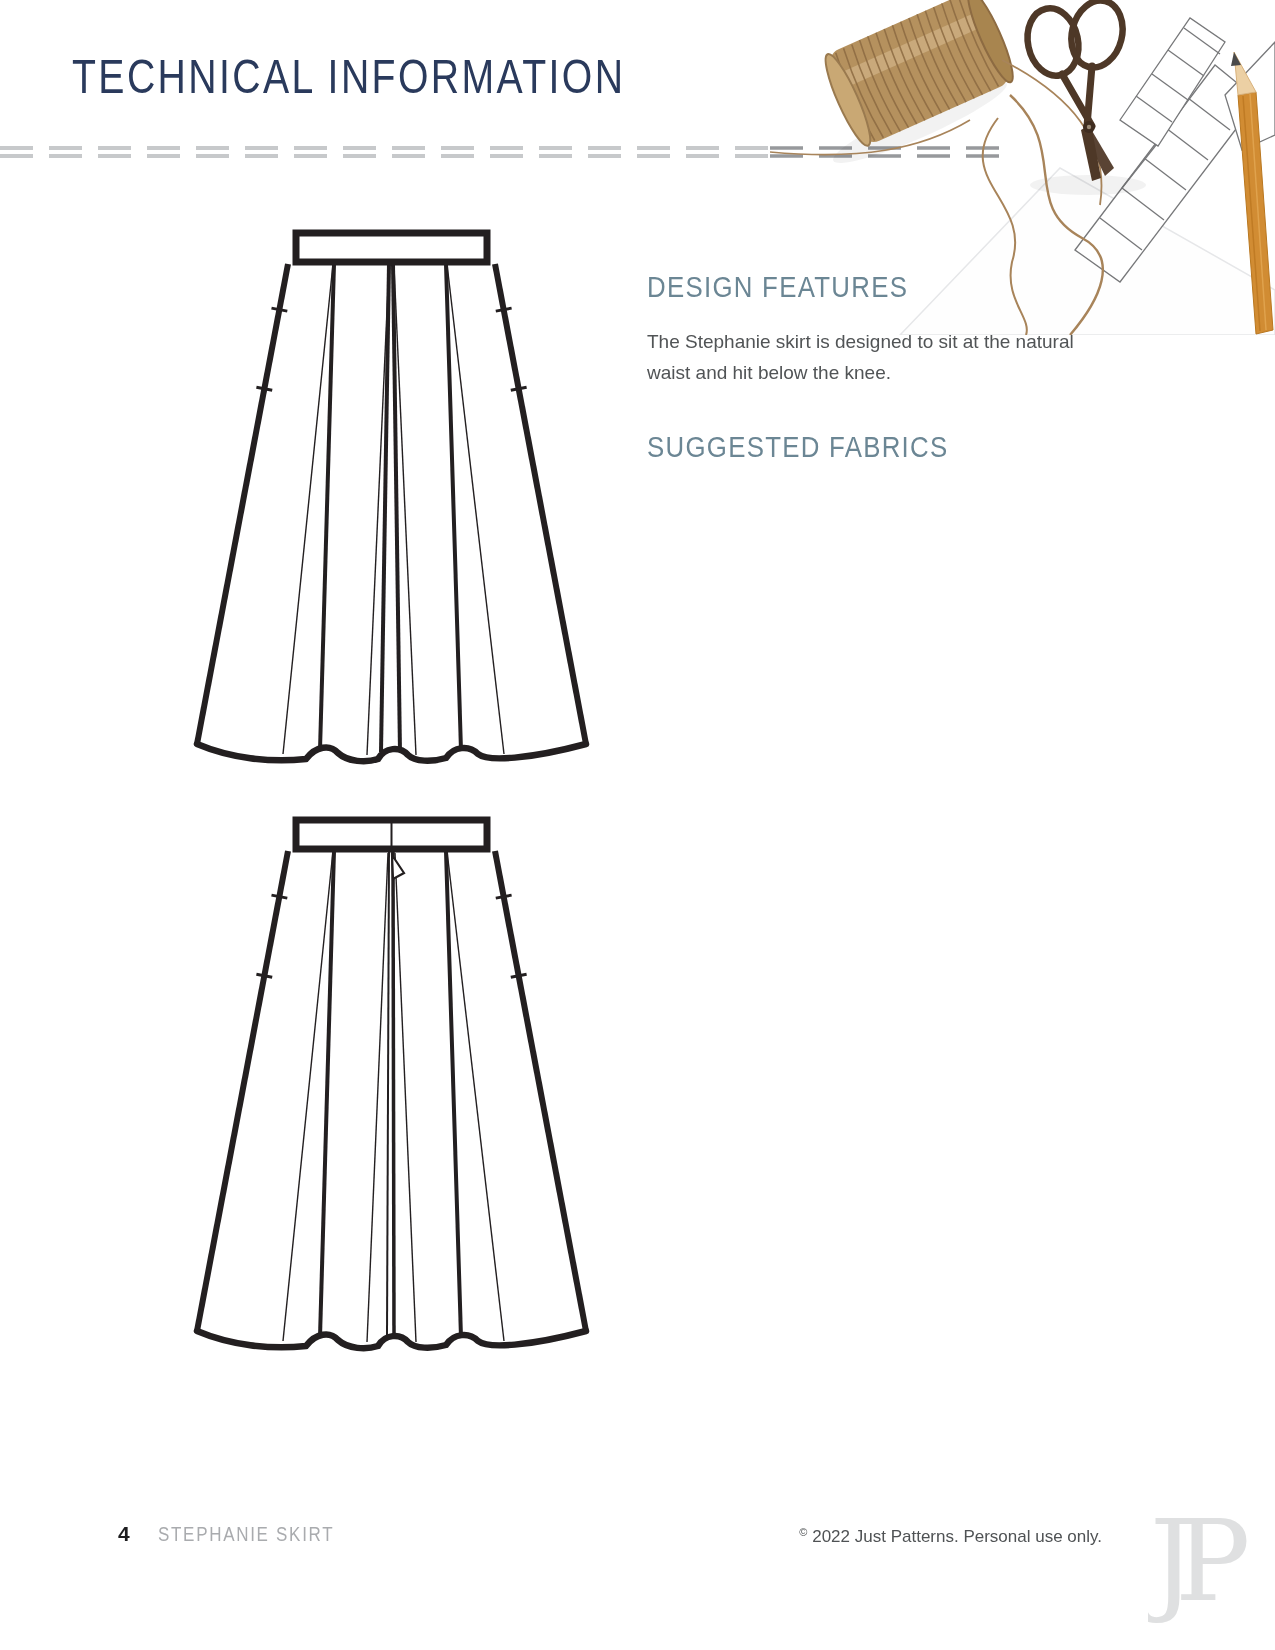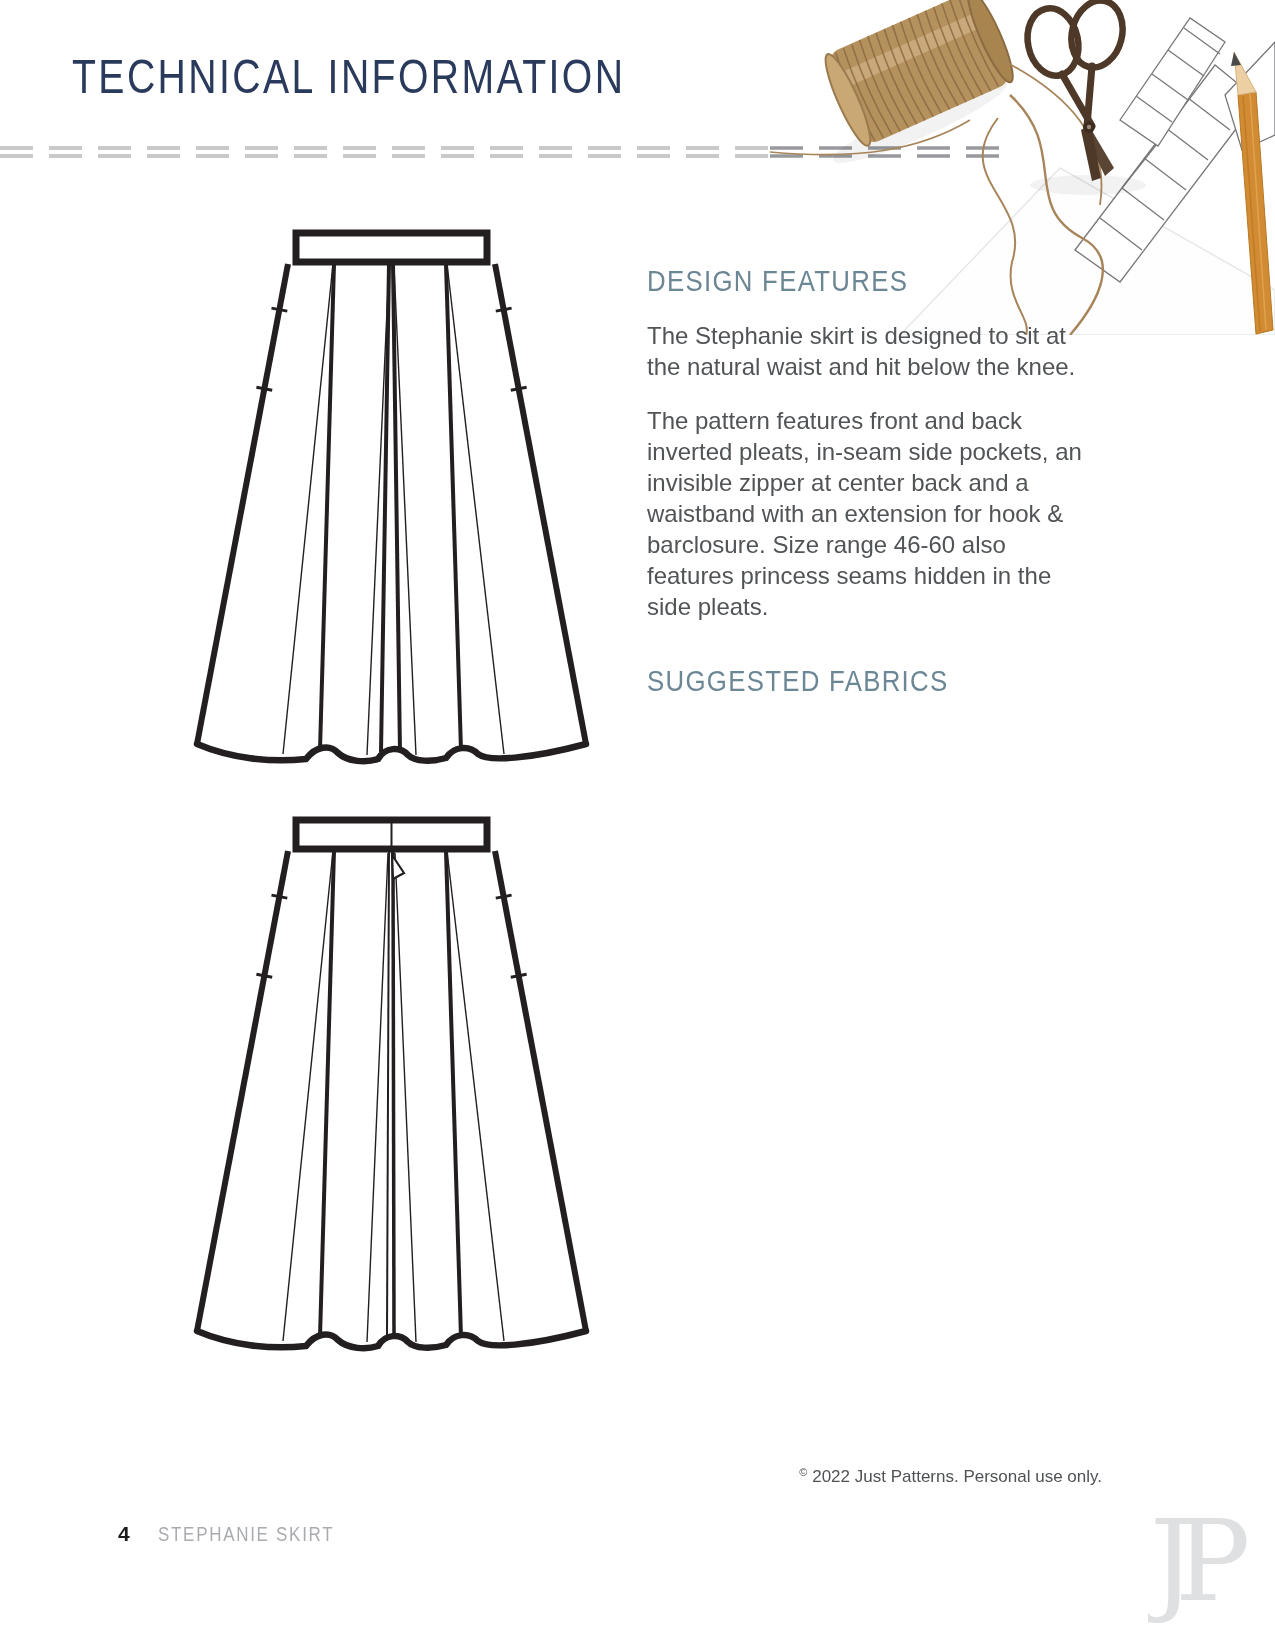--- a/index.html
+++ b/index.html
@@ -14,38 +14,38 @@
     letter-spacing:3px; white-space:nowrap;
     transform:scaleX(.8); transform-origin:left top;
   }
   
   .dash-row{
     left:0; width:772px; height:3.5px;
     background:repeating-linear-gradient(90deg,#c7c9cb 0 33px, transparent 33px 49px);
   }
   .dash-row.r1{top:146px;} .dash-row.r2{top:154px;}
   
-  .right-col{left:647px; top:264px; width:452px;}
+  .right-col{left:647px; top:270px; width:452px;}
   .section-heading{
     font-size:30px; font-weight:400; color:#6b8694; letter-spacing:1.5px;
     margin:0 0 22px 0; white-space:nowrap;
     transform:scaleX(.86); transform-origin:left center;
   }
   .section-heading.second{margin-top:42px;}
   .body-par{
-    font-size:24px; line-height:31px; color:#515456; margin:0 0 23px 0;
+    font-size:19px; line-height:31px; color:#515456; margin:0 0 23px 0;
   }
   
   .page-number{left:118px; top:1522px; font-size:21px; font-weight:700; color:#1d1d1f;}
   .footer-doc-title{
     left:158px; top:1523px; font-size:20px; color:#a9abae; letter-spacing:2px;
     white-space:nowrap; transform:scaleX(.85); transform-origin:left top;
   }
   .copyright-line{
-    left:790px; top:1466px; width:312px; text-align:right;
+    left:790px; top:1526px; width:312px; text-align:right;
     font-size:17px; color:#4f5254; white-space:nowrap;
   }
   .copyright-line sup{font-size:11px; vertical-align:6px;}
   .skirt-svg{overflow:visible;}
 </style>
 </head>
 <body>
 
 <div id="page">
 
@@ -188,21 +188,20 @@
       <path stroke-width="6.5" stroke-linecap="round" d="M27 519 C60 533 100 538 136 534 C146 521 160 519 168 528 C178 537 196 538 208 534 C215 522 230 521 238 530 C245 537 262 537 276 533 C284 521 299 520 308 529 C318 537 360 534 416 519"></path>
       <rect x="126" y="8" width="191" height="29" stroke-width="7" fill="#ffffff"></rect>
       <path d="M221.5 8 L221.5 37" stroke-width="2"></path>
       <path d="M222 43 L234 61 L223 67 Z" stroke-width="2.2" fill="#ffffff"></path>
     </g>
   </svg>
 
   <div class="abs right-col">
     <h2 class="section-heading">DESIGN FEATURES</h2>
     <p class="body-par">The Stephanie skirt is designed to sit at the natural waist and hit below the knee.</p>
-    <p class="body-par">The pattern features front and back inverted pleats, in-seam side pockets, an invisible zipper at center back and a waistband with an extension for hook &amp; barclosure. Size range 46-60 also features princess seams hidden in the side pleats.</p>
     <h2 class="section-heading second">SUGGESTED FABRICS</h2>
   </div>
 
   <div class="abs page-number">4</div>
   <div class="abs footer-doc-title">STEPHANIE SKIRT</div>
   <div class="abs copyright-line">
     <sup>©</sup>
     <span>2022 Just Patterns. Personal use only.</span>
   </div>
   <svg class="abs" style="left:1148px;top:1500px;" width="130" height="150" viewBox="0 0 130 150">

